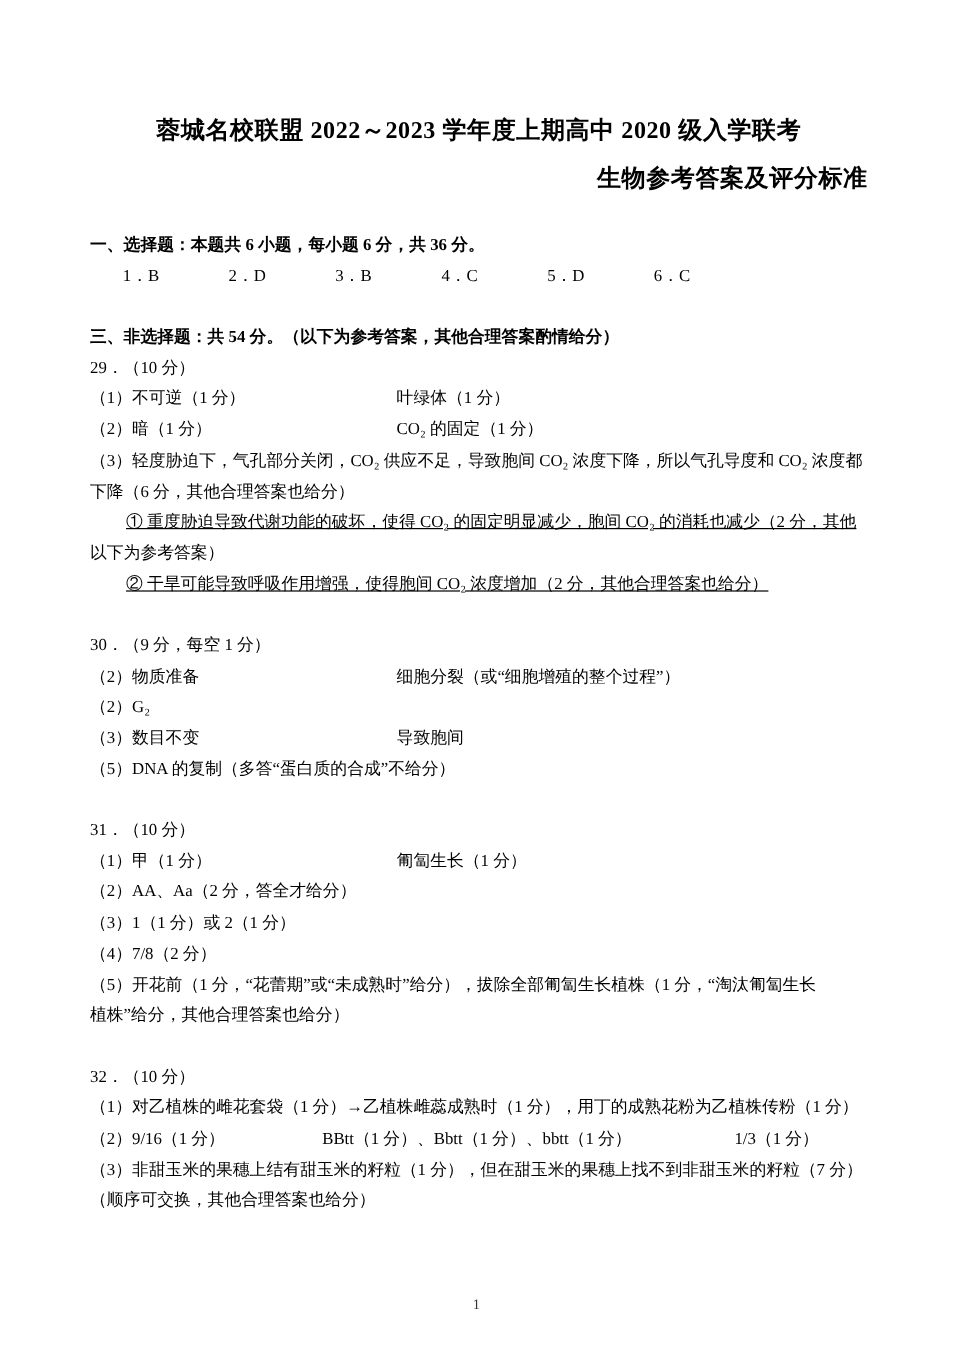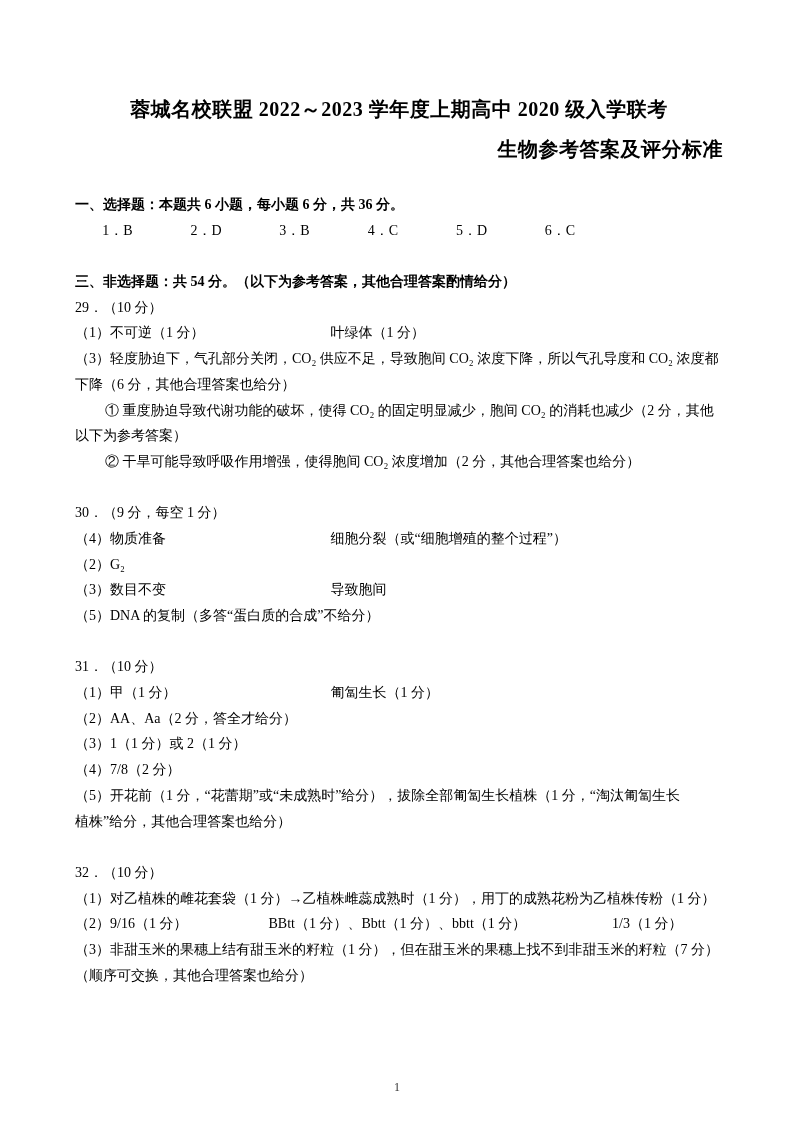--- a/index.html
+++ b/index.html
@@ -31,21 +31,21 @@
   .title2 { margin-top: 10px; text-align: right; }
   .docbody { margin-top: 28px; }
   .line {
     height: 25.7px;
     line-height: 25.7px;
     font-size: 14px;
     white-space: nowrap;
   }
   .bold { font-weight: bold; }
   .blank { height: 25.7px; }
-  .indent { padding-left: 30px; }
+  .indent { padding-left: 30px; text-decoration: underline; }
   
   .c-left   { display: inline-block; width: 252px; } 
   .c-mid30  { display: inline-block; width: 225px; } 
   .c-left32 { display: inline-block; width: 190px; } 
   .c-mid32  { display: inline-block; width: 340px; } 
   .answers span { display: inline-block; width: 85px; text-align: center; }
   .pageno {
     position: absolute;
     left: 0; right: 0;
     top: 1061px;
@@ -78,31 +78,35 @@
 
       <div class="blank"></div>
 
       <div class="line bold">三、非选择题：共 54 分。（以下为参考答案，其他合理答案酌情给分）</div>
 
       <div class="line">29．（10 分）</div>
       <div class="line">
         <span class="c-left">（1）不可逆（1 分）</span>
         <span>叶绿体（1 分）</span>
       </div>
+      <div class="line">
+        <span class="c-left">（2）暗（1 分）</span>
+        <span>CO₂ 的固定（1 分）</span>
+      </div>
       <div class="line">（3）轻度胁迫下，气孔部分关闭，CO₂ 供应不足，导致胞间 CO₂ 浓度下降，所以气孔导度和 CO₂ 浓度都</div>
       <div class="line">下降（6 分，其他合理答案也给分）</div>
       <div class="line indent">① 重度胁迫导致代谢功能的破坏，使得 CO₂ 的固定明显减少，胞间 CO₂ 的消耗也减少（2 分，其他</div>
       <div class="line">以下为参考答案）</div>
       <div class="line indent">② 干旱可能导致呼吸作用增强，使得胞间 CO₂ 浓度增加（2 分，其他合理答案也给分）</div>
 
       <div class="blank"></div>
 
       <div class="line">30．（9 分，每空 1 分）</div>
       <div class="line">
-        <span class="c-left">（4）物质准备</span>
+        <span class="c-left">（2）物质准备</span>
         <span>细胞分裂（或“细胞增殖的整个过程”）</span>
       </div>
       <div class="line">（2）G₂</div>
       <div class="line">
         <span class="c-left">（3）数目不变</span>
         <span>导致胞间</span>
       </div>
       <div class="line">（5）DNA 的复制（多答“蛋白质的合成”不给分）</div>
 
       <div class="blank"></div>

